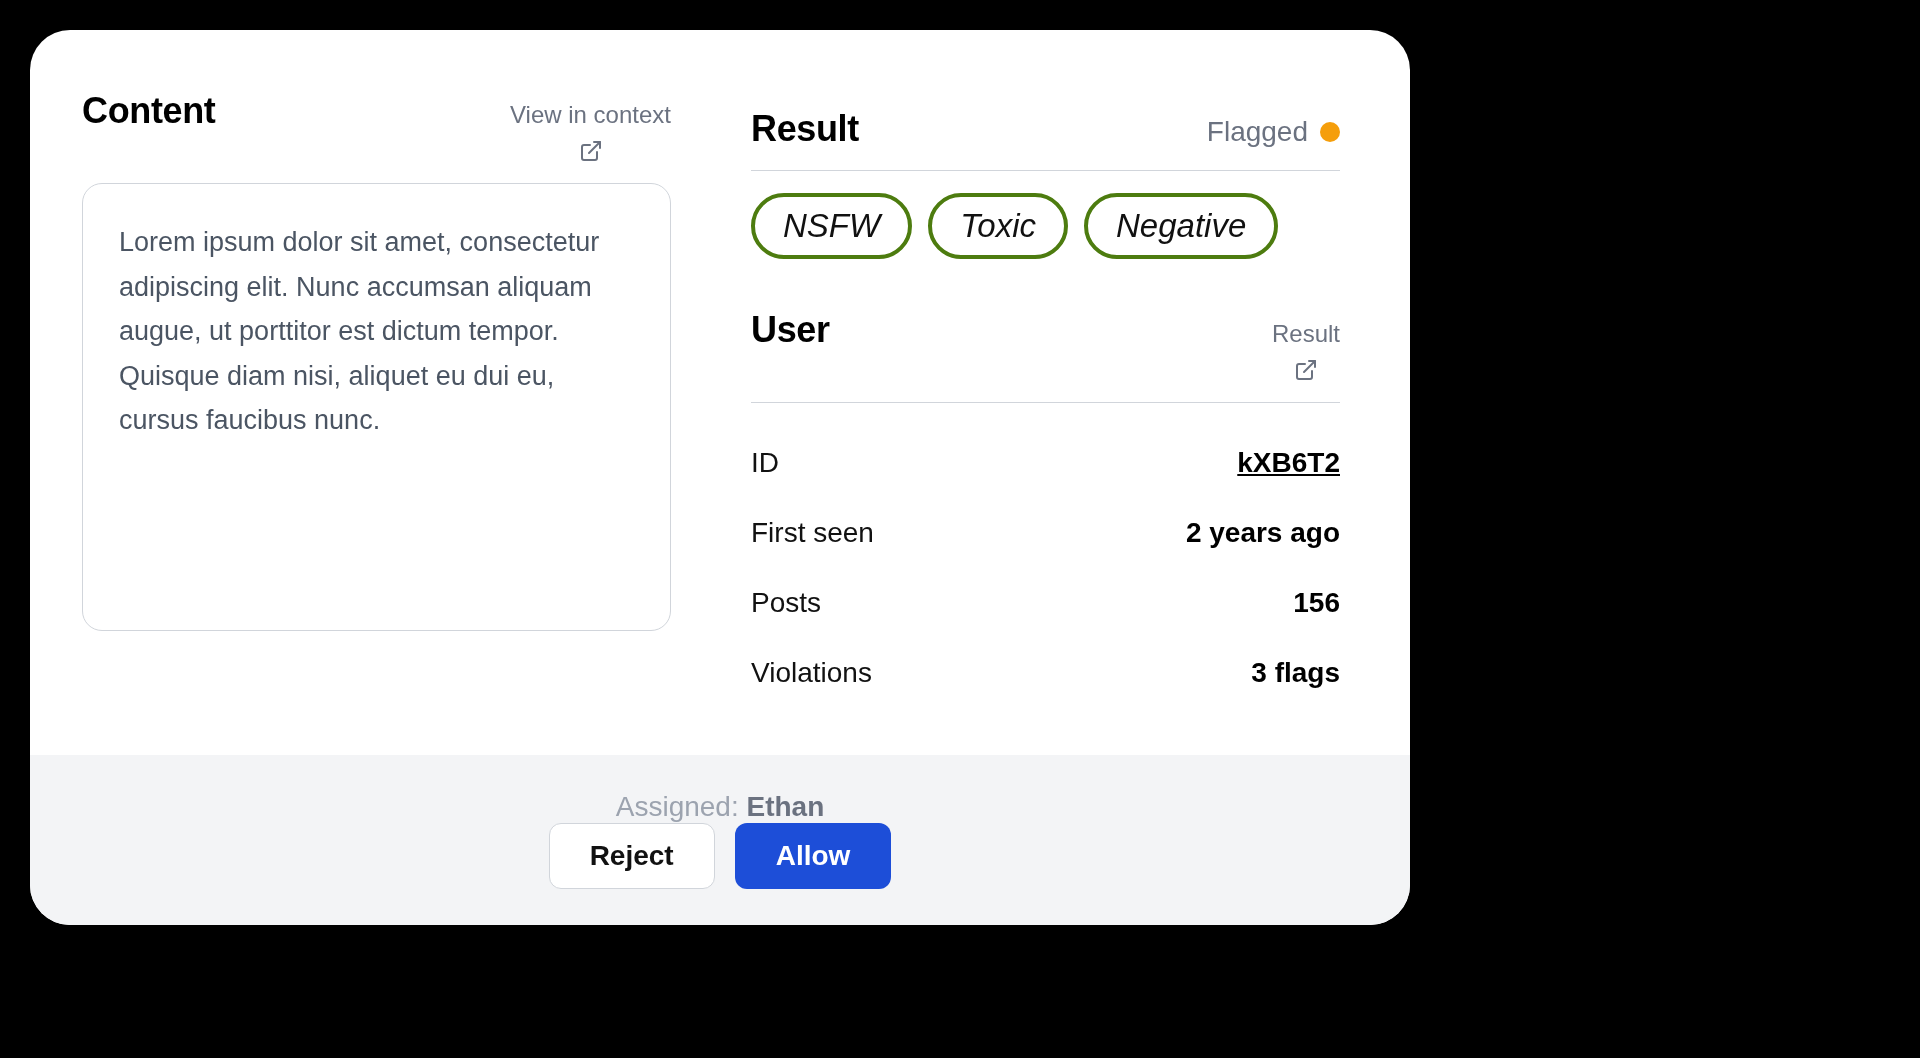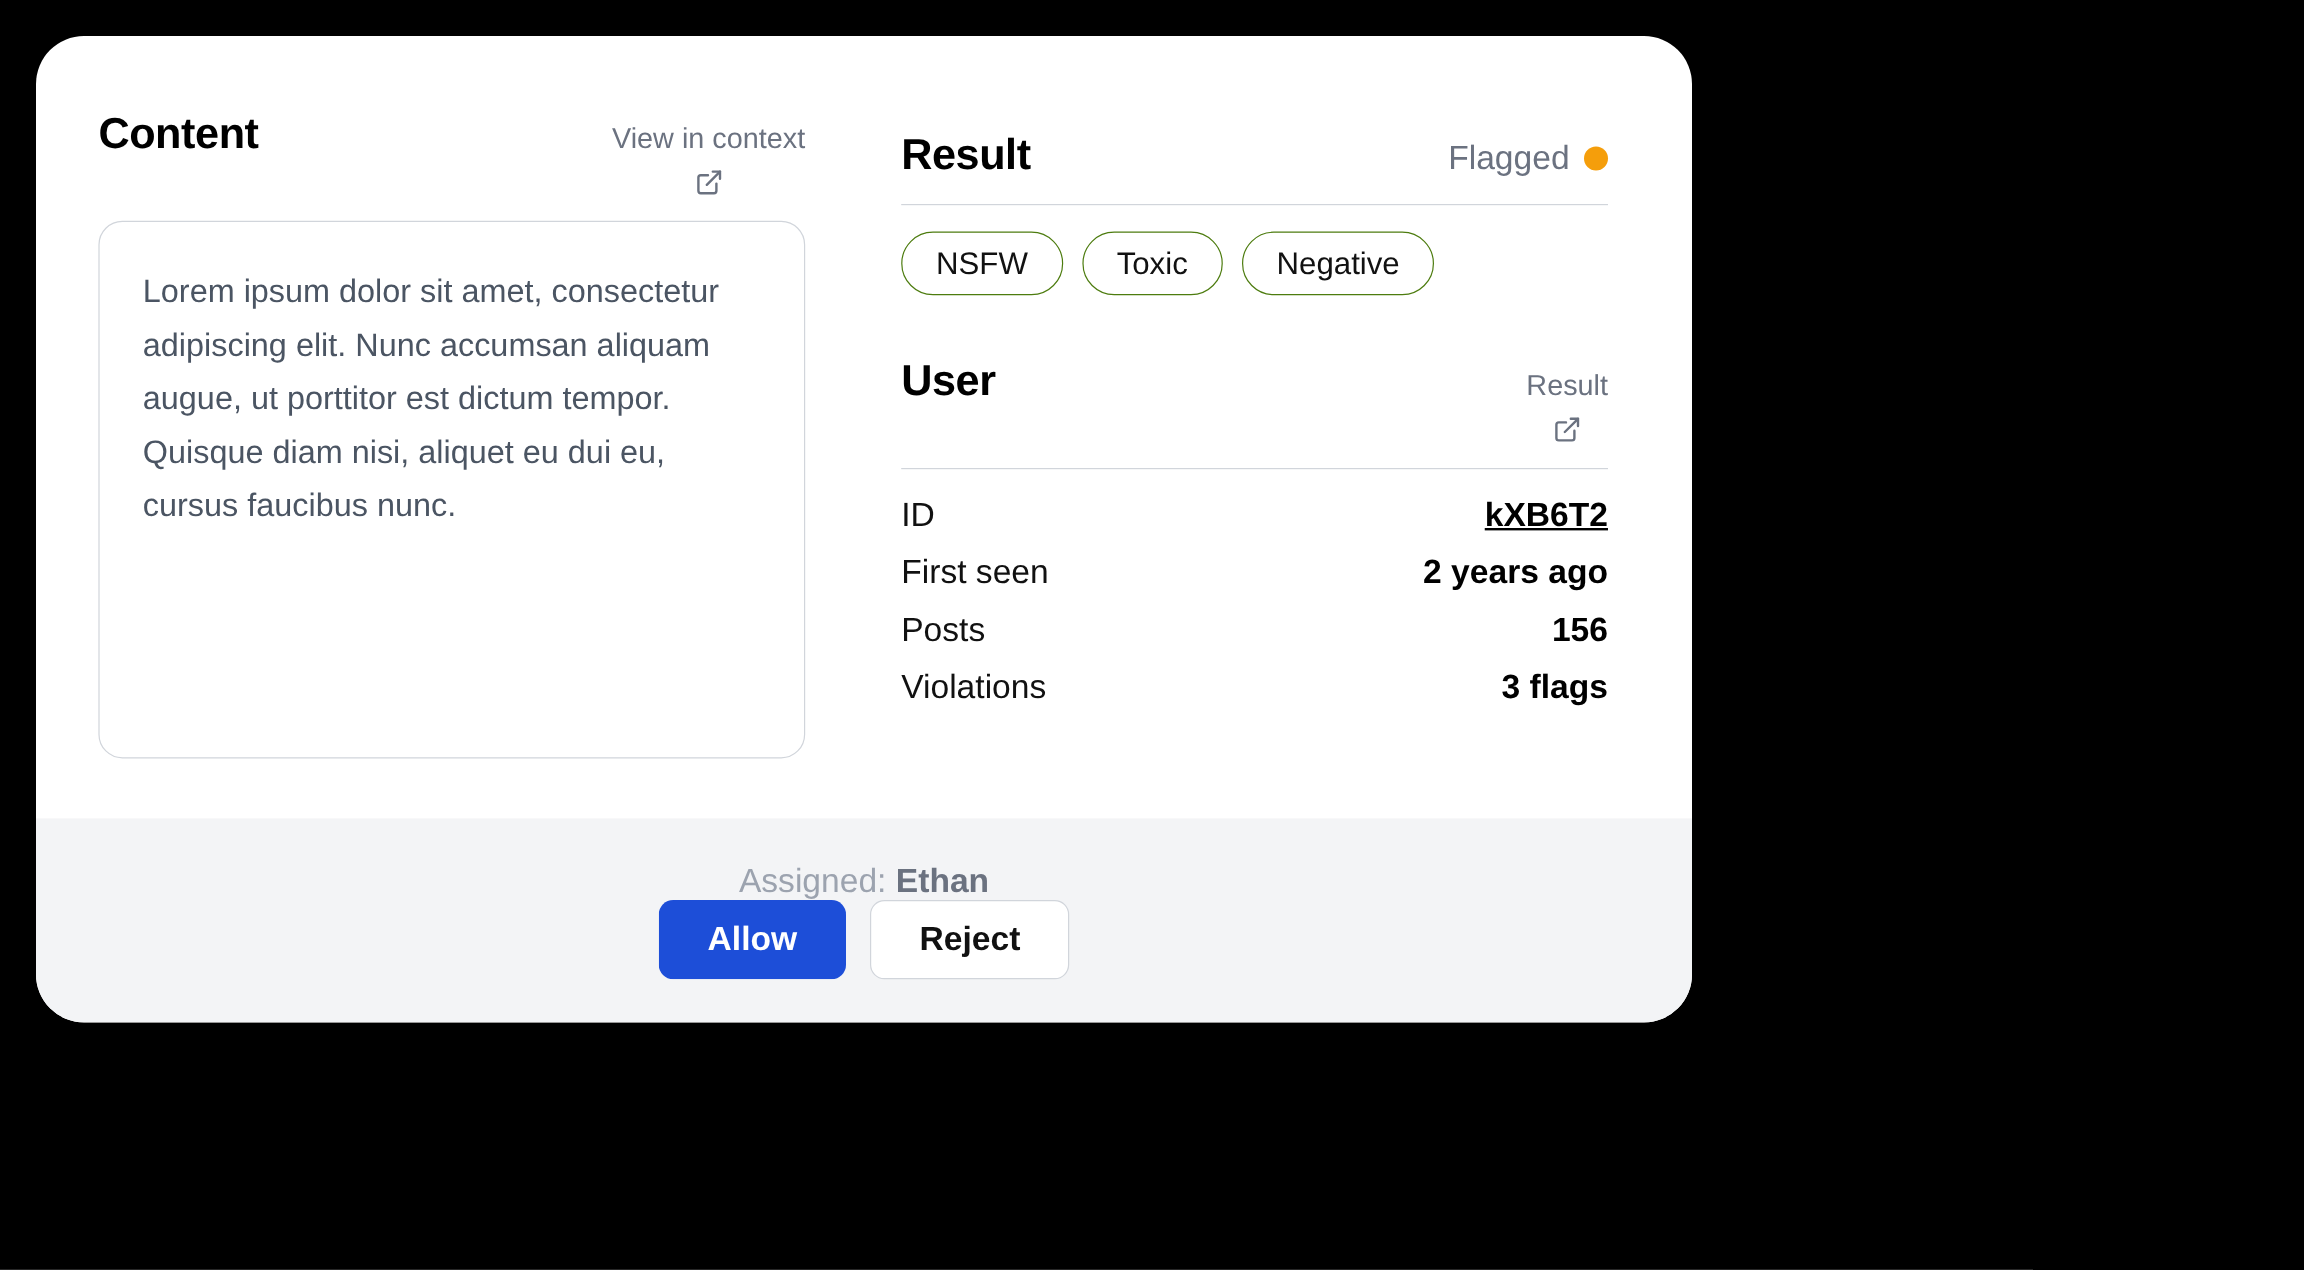--- a/index.html
+++ b/index.html
@@ -92,40 +92,42 @@
     color: #4b5563;
     font-size: 27px;
     line-height: 1.65;
   }
   .tags {
     display: flex;
     gap: 16px;
     margin-bottom: 50px;
   }
   .tag {
-    border: 1px solid #4d7c0f;
+    border: 4px solid #4d7c0f;
     border-radius: 999px;
     padding: 10px 28px;
-    font-size: 26px;
+    font-size: 33px;
     color: #111;
+    font-style: italic;
   }
   .kv-row {
     display: flex;
     justify-content: space-between;
     align-items: baseline;
     font-size: 28px;
     margin-bottom: 16px;
   }
   .kv-label {
     color: #111;
     font-weight: 400;
   }
   .kv-value {
     font-weight: 700;
     color: #000;
+    margin-top: 22px;
   }
   .kv-value.link {
     text-decoration: underline;
     cursor: pointer;
   }
   .footer {
     background: #f3f4f6;
     padding: 36px 70px;
     display: flex;
     align-items: center;
@@ -238,17 +240,17 @@
       </div>
 
     </div>
   </div>
 
   <div class="footer">
     <div class="assigned">
       <span>Assigned: </span><span class="name">Ethan</span>
     </div>
     <div class="actions">
+      <button class="btn btn-secondary">Reject</button>
       <button class="btn btn-primary">Allow</button>
-      <button class="btn btn-secondary">Reject</button>
     </div>
   </div>
 </div>
 
 </body></html>

